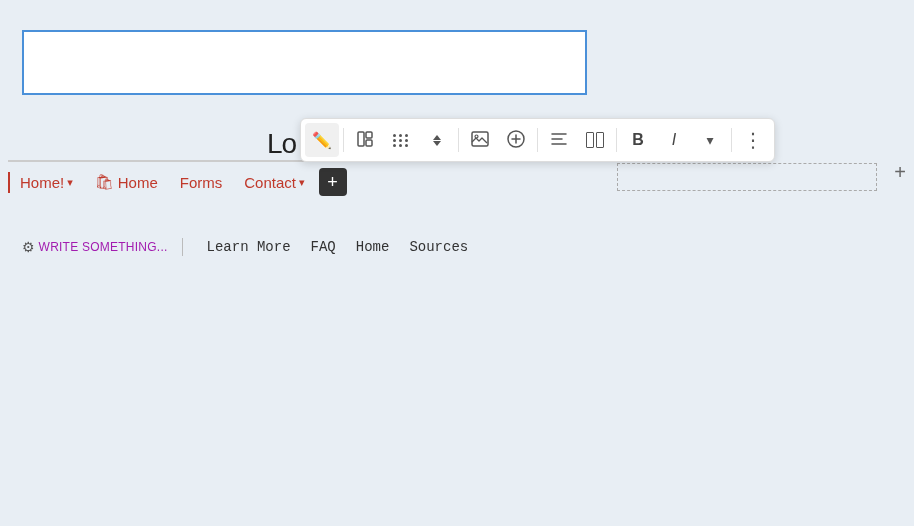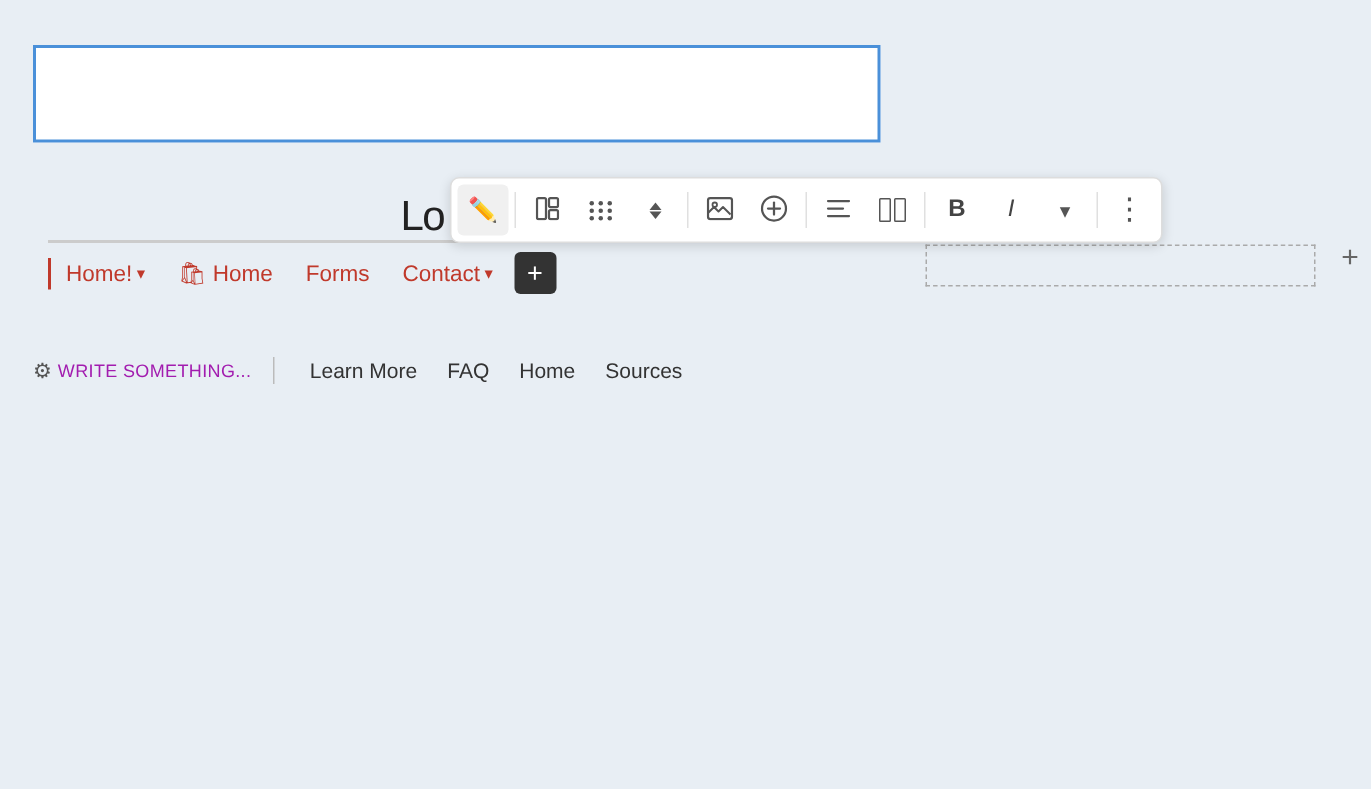--- a/index.html
+++ b/index.html
@@ -102,21 +102,21 @@
     
     .icon-italic {
       font-style: italic;
       font-size: 16px;
     }
 
     
     .nav-area {
       position: absolute;
       top: 160px;
-      left: 32px;
+      left: 8px;
       width: 565px;
     }
 
     
     .nav-line {
       width: 100%;
       height: 2px;
       background: #ccc;
       margin-bottom: 0;
     }
@@ -207,20 +207,21 @@
       background: #bbb;
       margin: 0 14px;
     }
 
     .secondary-link {
       color: #333;
       font-size: 14px;
       text-decoration: none;
       padding: 0 10px;
       cursor: pointer;
+      font-family: Liberation Mono, monospace;
     }
 
     .secondary-link:first-child {
       padding-left: 0;
     }
 
     
     .dashed-box {
       position: absolute;
       top: 163px;

